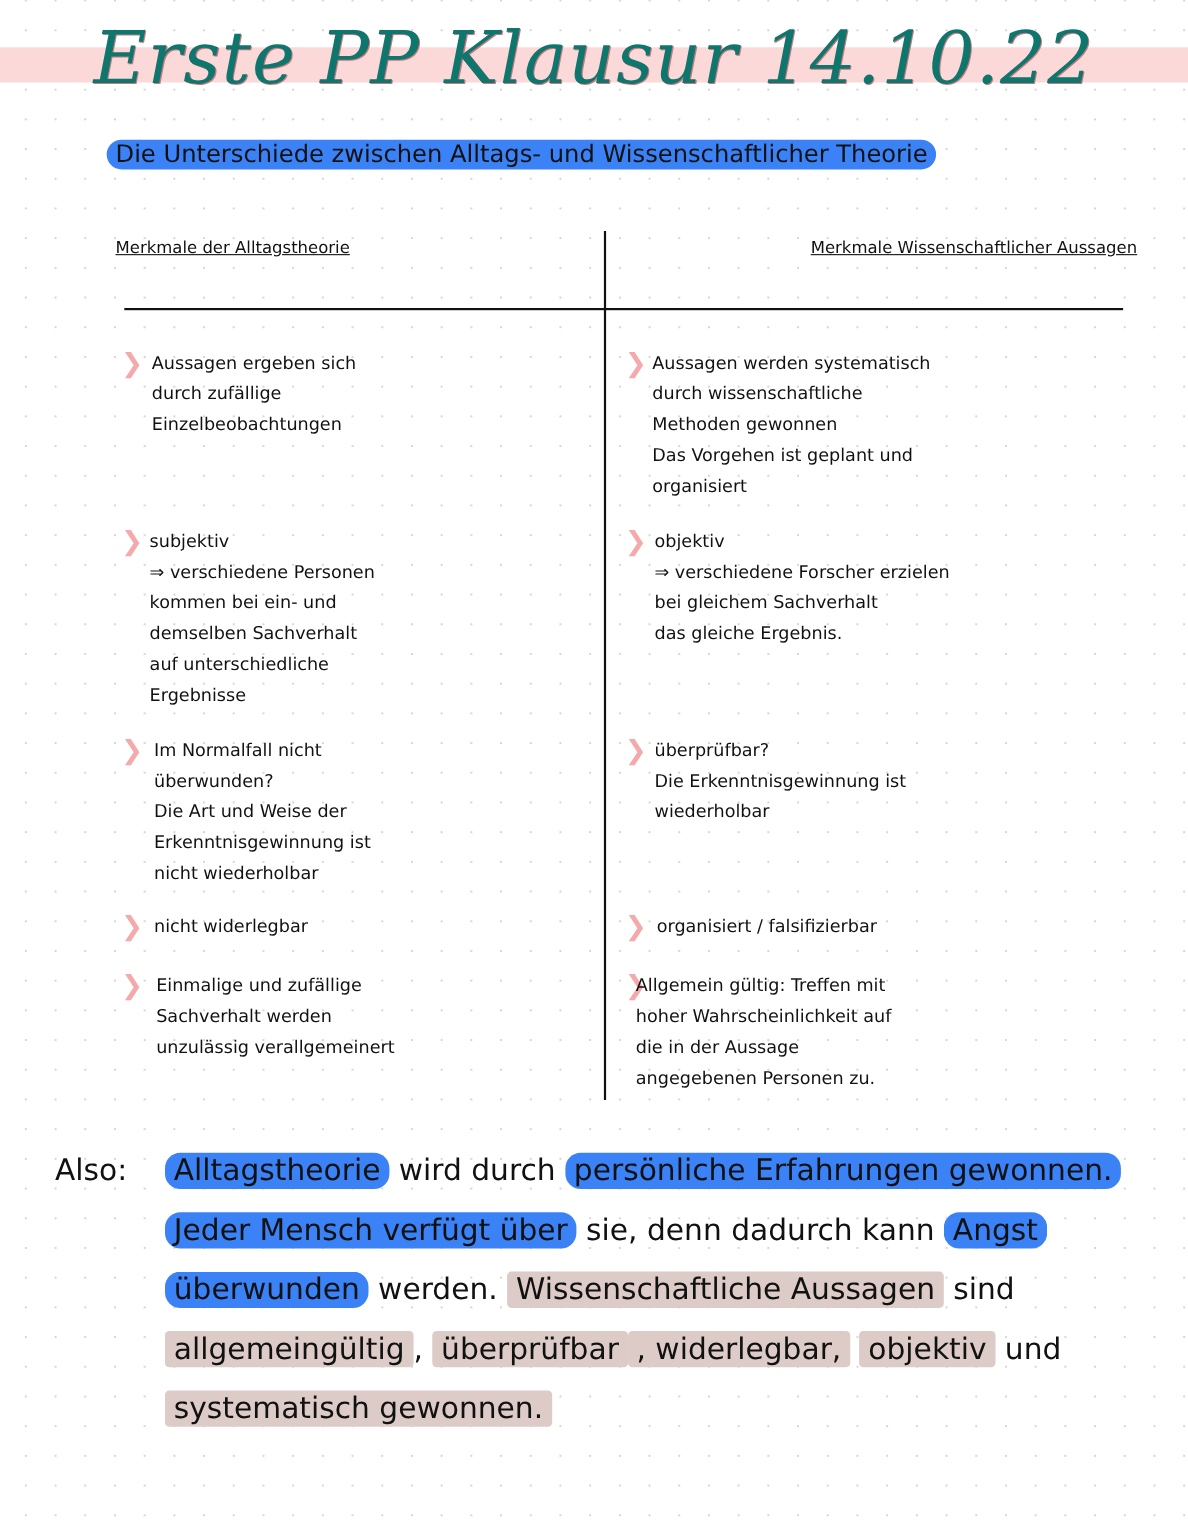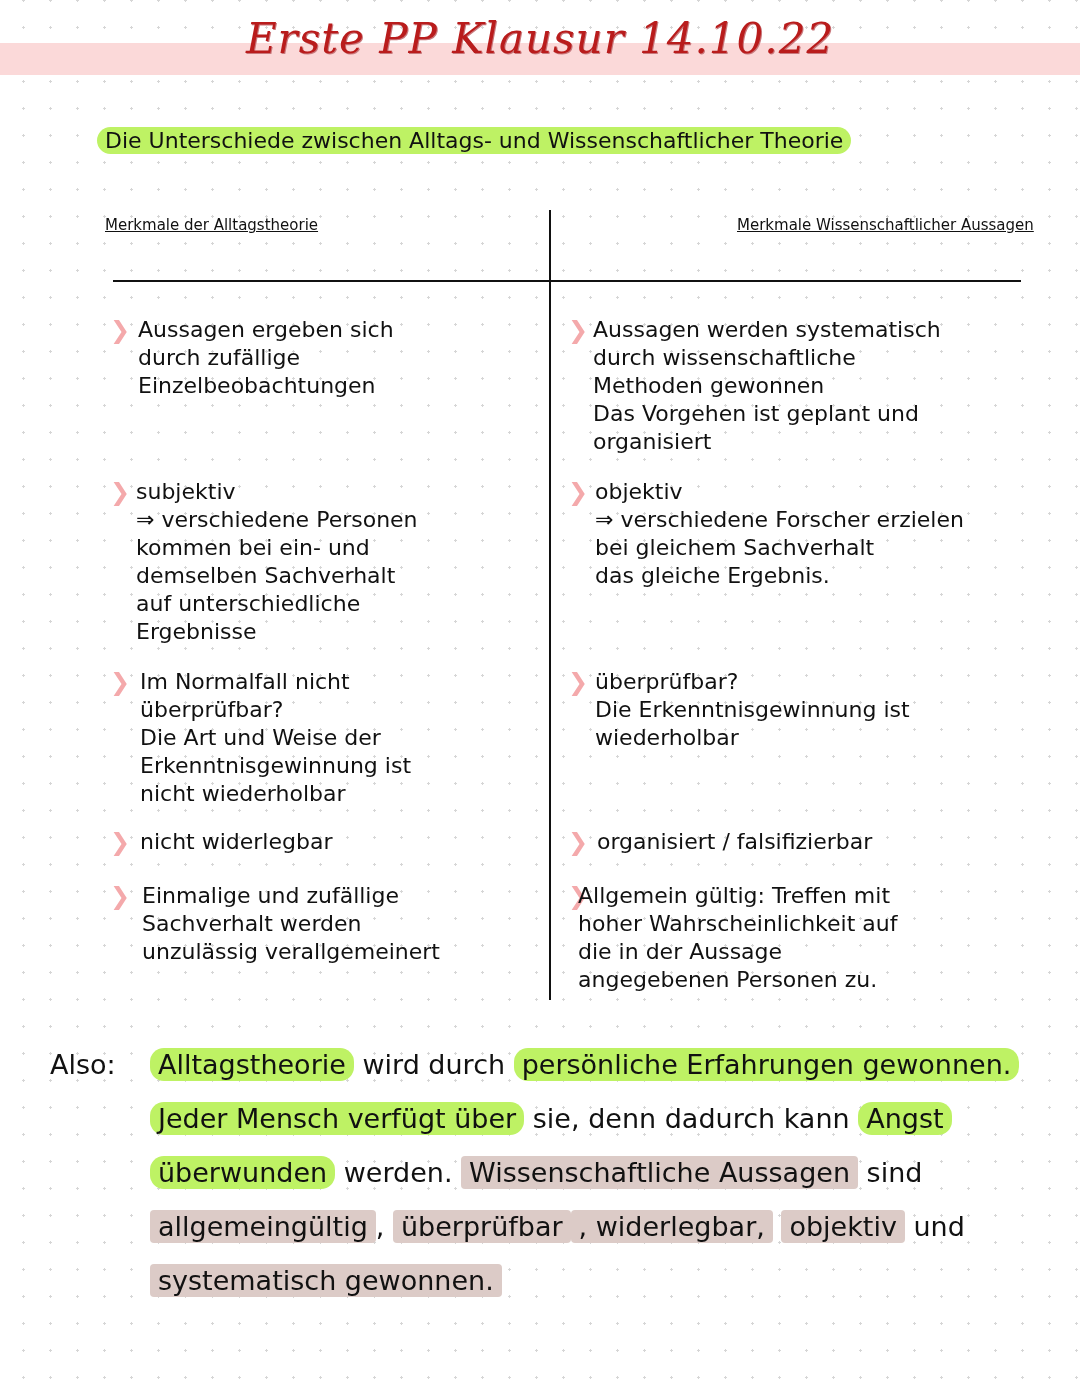--- a/index.html
+++ b/index.html
@@ -7,29 +7,29 @@
     width:1080px;height:1394px;position:relative;overflow:hidden;
     background-color:#ffffff;
     background-image:radial-gradient(circle, #d6d6d6 1.1px, transparent 1.4px);
     background-size:27px 27px;
     background-position:10px 14px;
     font-family:"DejaVu Sans", sans-serif;
     color:#111;
   }
   .title-band{position:absolute;left:0;top:43px;width:1080px;height:32px;background:#fbd9d9;}
   .title{position:absolute;left:0;top:14px;width:1080px;text-align:center;
-    font-family:"DejaVu Serif", serif;font-style:italic;font-size:42px;color:#b91c1c;
+    font-family:"DejaVu Serif", serif;font-style:italic;font-size:66px;color:#0f766e;
     letter-spacing:1px;text-shadow:1px 1px 0 #c9797d;}
   .subtitle{position:absolute;left:97px;top:126px;width:850px;font-size:22px;line-height:29px;}
-  .hl{background:#bef264;border-radius:14px;padding:1px 8px;box-decoration-break:clone;-webkit-box-decoration-break:clone;}
+  .hl{background:#3b82f6;border-radius:14px;padding:1px 8px;box-decoration-break:clone;-webkit-box-decoration-break:clone;}
   .hl-b{background:#dccbc7;border-radius:4px;padding:1px 8px;box-decoration-break:clone;-webkit-box-decoration-break:clone;}
   .col-head{position:absolute;font-size:15px;line-height:26px;text-decoration:underline;}
   .hline{position:absolute;left:113px;top:280px;width:908px;height:2px;background:#111;}
   .vline{position:absolute;left:549px;top:210px;width:2px;height:790px;background:#111;}
-  .item{position:absolute;font-size:22px;line-height:28px;white-space:pre-line;}
+  .item{position:absolute;font-size:16px;line-height:28px;white-space:pre-line;}
   .chev{position:absolute;color:#f4a9ab;font-weight:bold;font-size:24px;line-height:28px;}
   .summary{position:absolute;left:50px;top:1038px;width:1010px;font-size:27px;line-height:54px;}
   .sum-lab{position:absolute;left:0;top:0;}
   .sum-body{position:absolute;left:100px;top:0;width:910px;}
 </style>
 </head>
 <body>
 
 <div class="title-band"></div>
 <div class="title">Erste PP Klausur 14.10.22</div>
@@ -60,21 +60,21 @@
 auf unterschiedliche
 Ergebnisse</div>
 <span class="chev" style="left:568px;top:478px;">❯</span>
 <div class="item" style="left:595px;top:478px;">objektiv
 ⇒ verschiedene Forscher erzielen
 bei gleichem Sachverhalt
 das gleiche Ergebnis.</div>
 
 <span class="chev" style="left:110px;top:668px;">❯</span>
 <div class="item" style="left:140px;top:668px;">Im Normalfall nicht
-überprüfbar?
+überwunden?
 Die Art und Weise der
 Erkenntnisgewinnung ist
 nicht wiederholbar</div>
 <span class="chev" style="left:568px;top:668px;">❯</span>
 <div class="item" style="left:595px;top:668px;">überprüfbar?
 Die Erkenntnisgewinnung ist
 wiederholbar</div>
 
 <span class="chev" style="left:110px;top:828px;">❯</span>
 <div class="item" style="left:140px;top:828px;">nicht widerlegbar</div>

